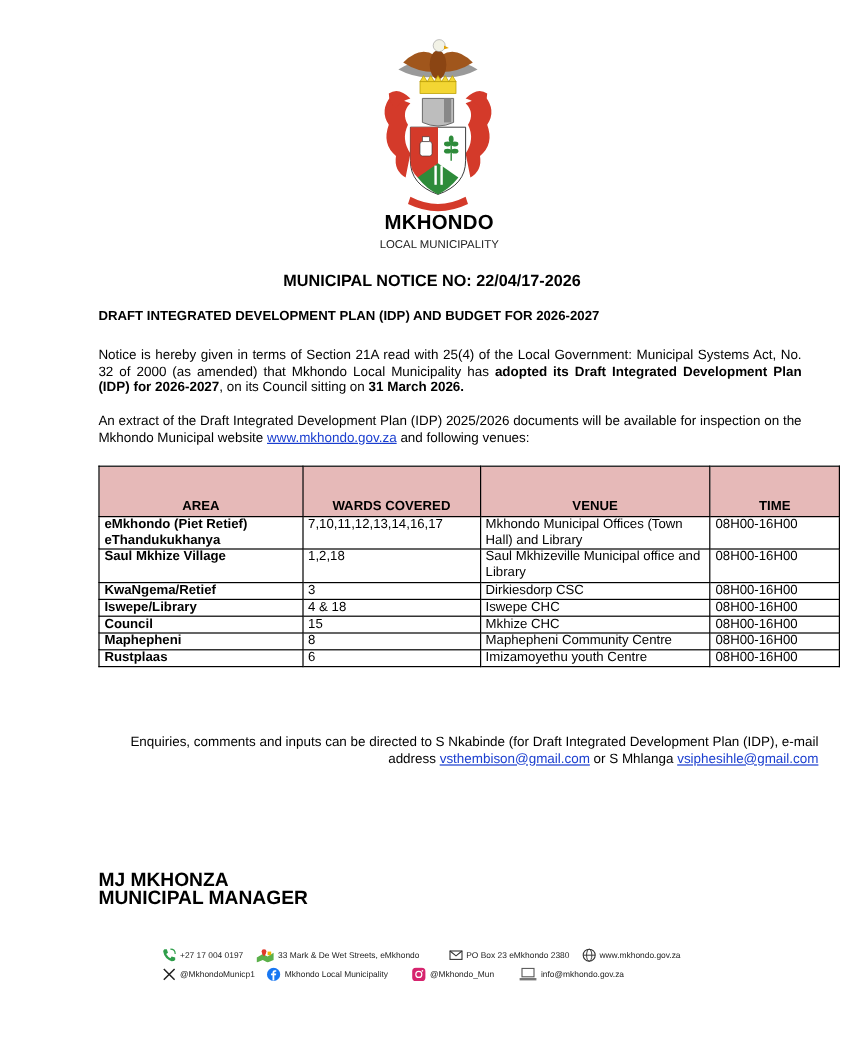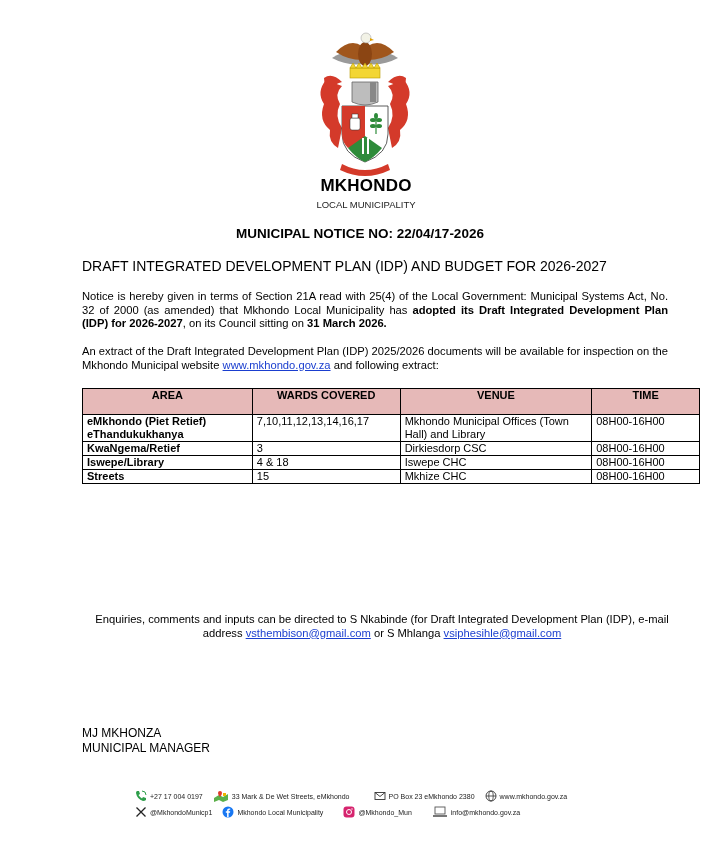--- a/index.html
+++ b/index.html
@@ -4,37 +4,37 @@
 <style>
   * { box-sizing: border-box; margin: 0; padding: 0; }
   html, body { width: 720px; height: 867px; background: #ffffff; }
   body { position: relative; font-family: "Liberation Sans", sans-serif; color: #000; overflow: hidden; }
 
   .logo { position: absolute; left: 312px; top: 30px; width: 106px; height: 150px; }
   .brand-name { position: absolute; left: 0; width: 732px; top: 176px; text-align: center; font-weight: bold; font-size: 17px; letter-spacing: 0.2px; }
   .brand-sub { position: absolute; left: 0; width: 732px; top: 199px; text-align: center; font-size: 9.5px; color: #222; }
 
   .notice-no { position: absolute; left: 0; width: 720px; top: 226px; text-align: center; font-weight: bold; font-size: 13.5px; }
-  .doc-title { position: absolute; left: 82px; top: 258px; font-weight: normal; font-size: 14px; white-space: nowrap; text-align: right; }
+  .doc-title { position: absolute; left: 82px; top: 258px; font-weight: bold; font-size: 11px; white-space: nowrap; text-align: right; }
 
   .para { position: absolute; left: 82px; width: 586px; font-size: 11.2px; line-height: 13.6px; text-align: justify; }
   .para1 { top: 290px; }
   .para2 { top: 345px; }
   .para b { font-weight: bold; }
   .link { color: #1a3ecf; text-decoration: underline; }
 
   table.venues { position: absolute; left: 82px; top: 388px; width: 618px; border-collapse: collapse; font-size: 11px; }
   table.venues th, table.venues td { border: 1px solid #000; padding: 0 4px; vertical-align: top; line-height: 13px; }
-  table.venues th { background: #e6b9b8; font-weight: bold; height: 26px; vertical-align: bottom; text-align: center; padding-bottom: 12px; }
+  table.venues th { background: #e6b9b8; font-weight: bold; height: 42px; vertical-align: bottom; text-align: center; padding-bottom: 1px; }
   table.venues td.area { font-weight: bold; }
   col.c-area { width: 170px; } col.c-wards { width: 148px; } col.c-venue { width: 192px; } col.c-time { width: 108px; }
 
-  .para3 { top: 613px; width: 600px; text-align: center; }
-
-  .signature { position: absolute; left: 82px; top: 726px; font-weight: normal; font-size: 12px; line-height: 15px; }
+  .para3 { top: 613px; width: 600px; text-align: right; }
+
+  .signature { position: absolute; left: 82px; top: 726px; font-weight: bold; font-size: 16px; line-height: 15px; }
 
   .footer { position: absolute; left: 135px; top: 790px; font-size: 7px; color: #222; }
   .frow { position: absolute; display: flex; align-items: center; white-space: nowrap; }
   .fitem { display: flex; align-items: center; margin-right: 10px; }
   .fi { display: inline-block; width: 12px; height: 12px; margin-right: 3px; position: relative; }
 </style>
 </head>
 <body>
 
 <div class="logo">
@@ -85,21 +85,21 @@
 <div class="brand-sub">LOCAL MUNICIPALITY</div>
 
 <div class="notice-no">MUNICIPAL NOTICE NO: 22/04/17-2026</div>
 <div class="doc-title">DRAFT INTEGRATED DEVELOPMENT PLAN (IDP) AND BUDGET FOR 2026-2027</div>
 
 <div class="para para1">
   <span>Notice is hereby given in terms of Section 21A read with 25(4) of the Local Government: Municipal Systems Act, No. 32 of 2000 (as amended) that Mkhondo Local Municipality has </span><b>adopted its Draft Integrated Development Plan (IDP) for 2026-2027</b><span>, on its Council sitting on </span><b>31 March 2026.</b>
 </div>
 
 <div class="para para2">
-  <span>An extract of the Draft Integrated Development Plan (IDP) 2025/2026 documents will be available for inspection on the Mkhondo Municipal website </span><a class="link">www.mkhondo.gov.za</a><span> and following extract:</span>
+  <span>An extract of the Draft Integrated Development Plan (IDP) 2025/2026 documents will be available for inspection on the Mkhondo Municipal website </span><a class="link">www.mkhondo.gov.za</a><span> and following venues:</span>
 </div>
 
 <table class="venues">
   <colgroup>
       <col class="c-area">
       <col class="c-wards">
       <col class="c-venue">
       <col class="c-time">
     </colgroup>
   <thead>
@@ -110,36 +110,54 @@
       <th>TIME</th>
     </tr>
   </thead>
   <tbody>
     <tr style="height:16px">
       <td class="area">eMkhondo (Piet Retief) eThandukukhanya</td>
       <td>7,10,11,12,13,14,16,17</td>
       <td>Mkhondo Municipal Offices (Town Hall) and Library</td>
       <td>08H00-16H00</td>
     </tr>
+    <tr style="height:28px">
+      <td class="area">Saul Mkhize Village</td>
+      <td>1,2,18</td>
+      <td>Saul Mkhizeville Municipal office and Library</td>
+      <td>08H00-16H00</td>
+    </tr>
     <tr style="height:14px">
       <td class="area">KwaNgema/Retief</td>
       <td>3</td>
       <td>Dirkiesdorp CSC</td>
       <td>08H00-16H00</td>
     </tr>
     <tr style="height:14px">
       <td class="area">Iswepe/Library</td>
       <td>4 &amp; 18</td>
       <td>Iswepe CHC</td>
       <td>08H00-16H00</td>
     </tr>
     <tr style="height:14px">
-      <td class="area">Streets</td>
+      <td class="area">Council</td>
       <td>15</td>
       <td>Mkhize CHC</td>
+      <td>08H00-16H00</td>
+    </tr>
+    <tr style="height:14px">
+      <td class="area">Maphepheni</td>
+      <td>8</td>
+      <td>Maphepheni Community Centre</td>
+      <td>08H00-16H00</td>
+    </tr>
+    <tr style="height:14px">
+      <td class="area">Rustplaas</td>
+      <td>6</td>
+      <td>Imizamoyethu youth Centre</td>
       <td>08H00-16H00</td>
     </tr>
   </tbody>
 </table>
 
 <div class="para para3">
   <span>Enquiries, comments and inputs can be directed to S Nkabinde (for Draft Integrated Development Plan (IDP), e-mail address </span><a class="link">vsthembison@gmail.com</a><span> or S Mhlanga </span><a class="link">vsiphesihle@gmail.com</a>
 </div>
 
 <div class="signature">

